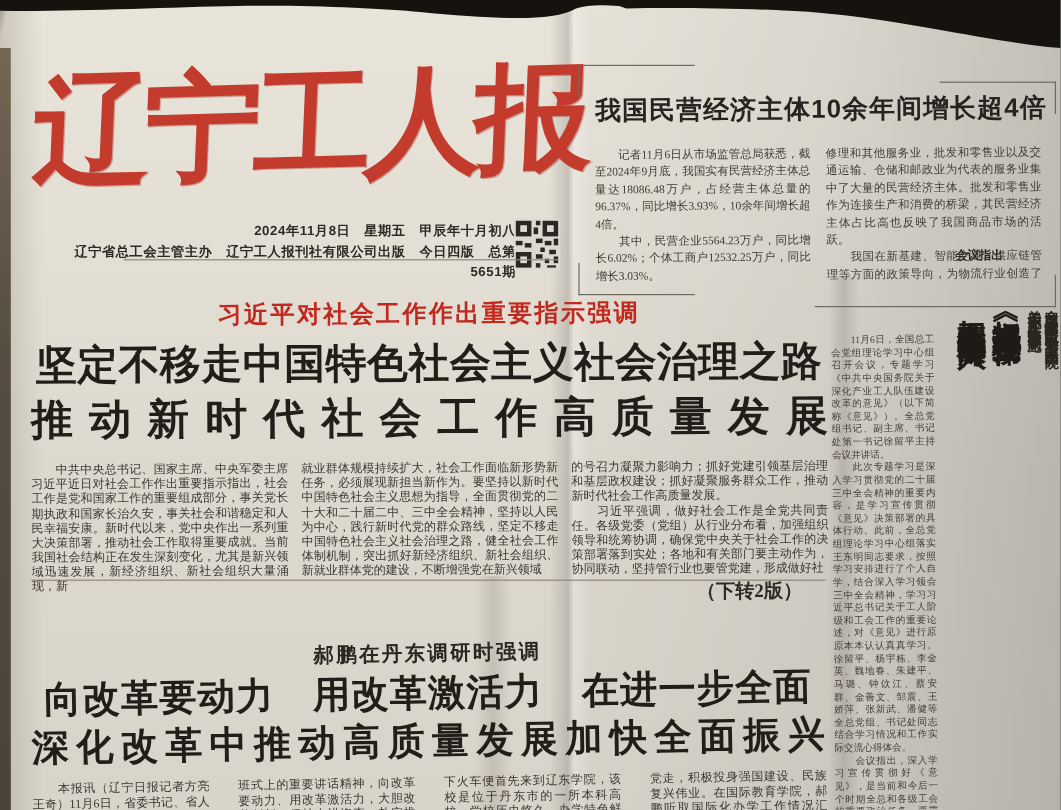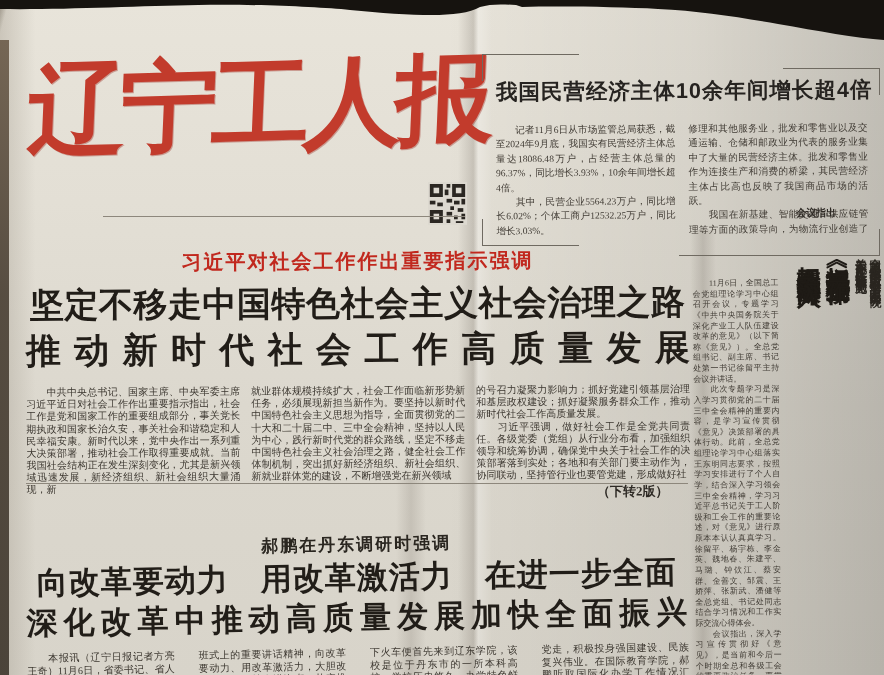--- a/index.html
+++ b/index.html
@@ -52,21 +52,21 @@
   .main-article{position:absolute;left:26px;top:248px;width:664px;transform:rotate(-.3deg);}
   .kicker-red{margin:0;text-align:center;font-size:20px;font-weight:900;color:#c1281e;
     letter-spacing:2px;font-family:"Liberation Sans",sans-serif;}
   .main-h1{margin:6px 0 0;font-size:34px;line-height:1.3;font-weight:900;color:#211d18;
     letter-spacing:.5px;white-space:nowrap;font-family:"Liberation Sans",sans-serif;text-align:center;}
   .main-h2{margin:2px 0 0;font-size:35px;line-height:1.25;font-weight:900;color:#211d18;
     font-family:"Liberation Sans",sans-serif;text-align:justify;text-align-last:justify;}
   .main-cols{margin-top:14px;display:flex;gap:11px;height:124px;overflow:hidden;}
   .main-cols .col{flex:1;font-size:10px;line-height:1.22;text-align:justify;
     white-space:pre-line;color:#3b362f;}
-  .jump-note{position:absolute;right:22px;top:236px;font-size:13px;font-weight:900;color:#2e2a25;}
+  .jump-note{position:absolute;right:22px;top:236px;font-size:16px;font-weight:900;color:#2e2a25;}
 
   
   .bottom-article{position:absolute;left:26px;top:487px;width:662px;transform:rotate(-1deg);}
   .bottom-kicker{margin:46px 0 0;text-align:center;font-size:17px;font-weight:900;color:#2a2620;
     letter-spacing:2px;font-family:"Liberation Sans",sans-serif;}
   .bottom-h1{margin:4px 0 0;font-size:31px;font-weight:900;color:#211d18;line-height:1.15;
     font-family:"Liberation Serif",serif;white-space:nowrap;text-align:center;letter-spacing:1px;}
   .bottom-h2{margin:4px 0 0;font-size:31px;font-weight:900;color:#211d18;line-height:1.15;
     font-family:"Liberation Serif",serif;text-align:justify;text-align-last:justify;letter-spacing:1px;}
   .bottom-cols{margin-top:12px;display:flex;gap:24px;height:50px;overflow:hidden;}
@@ -90,20 +90,24 @@
 
   <div class="fold f1"></div>
   <div class="fold f2"></div>
   <div class="fold f3"></div>
   <svg class="topband" viewBox="0 0 884 46" preserveAspectRatio="none">
     <path d="M0,0 H884 V40 C856,38 818,31 778,24 C738,17 700,11 658,9 C620,7 562,6 522,7 L516,5 C500,4 490,4 480,7 C470,13 452,15 432,15 C410,15 380,13 350,10 C318,7 258,4 198,5 C138,6 58,10 0,9 Z" fill="#16130f"></path>
   </svg>
   <div class="leftstrip"></div>
 
   <div class="masthead-title">辽宁工人报</div>
+  <div class="dateline">
+    <div>2024年11月8日　星期五　甲辰年十月初八</div>
+    <div>辽宁省总工会主管主办　辽宁工人报刊社有限公司出版　今日四版　总第5651期</div>
+  </div>
   <svg class="qr" viewBox="0 0 21 23">
     <rect x="0" y="0" width="21" height="23" fill="#ddd9d0"></rect>
     <g fill="#2b2722">
       <rect x="1" y="1" width="7" height="7"></rect>
         <rect x="13" y="1" width="7" height="7"></rect>
       <rect x="1" y="15" width="7" height="7"></rect>
       <rect x="3" y="3" width="3" height="3" fill="#ddd9d0"></rect>
       <rect x="15" y="3" width="3" height="3" fill="#ddd9d0"></rect>
       <rect x="3" y="17" width="3" height="3" fill="#ddd9d0"></rect>
       <rect x="10" y="1" width="2" height="2"></rect>

